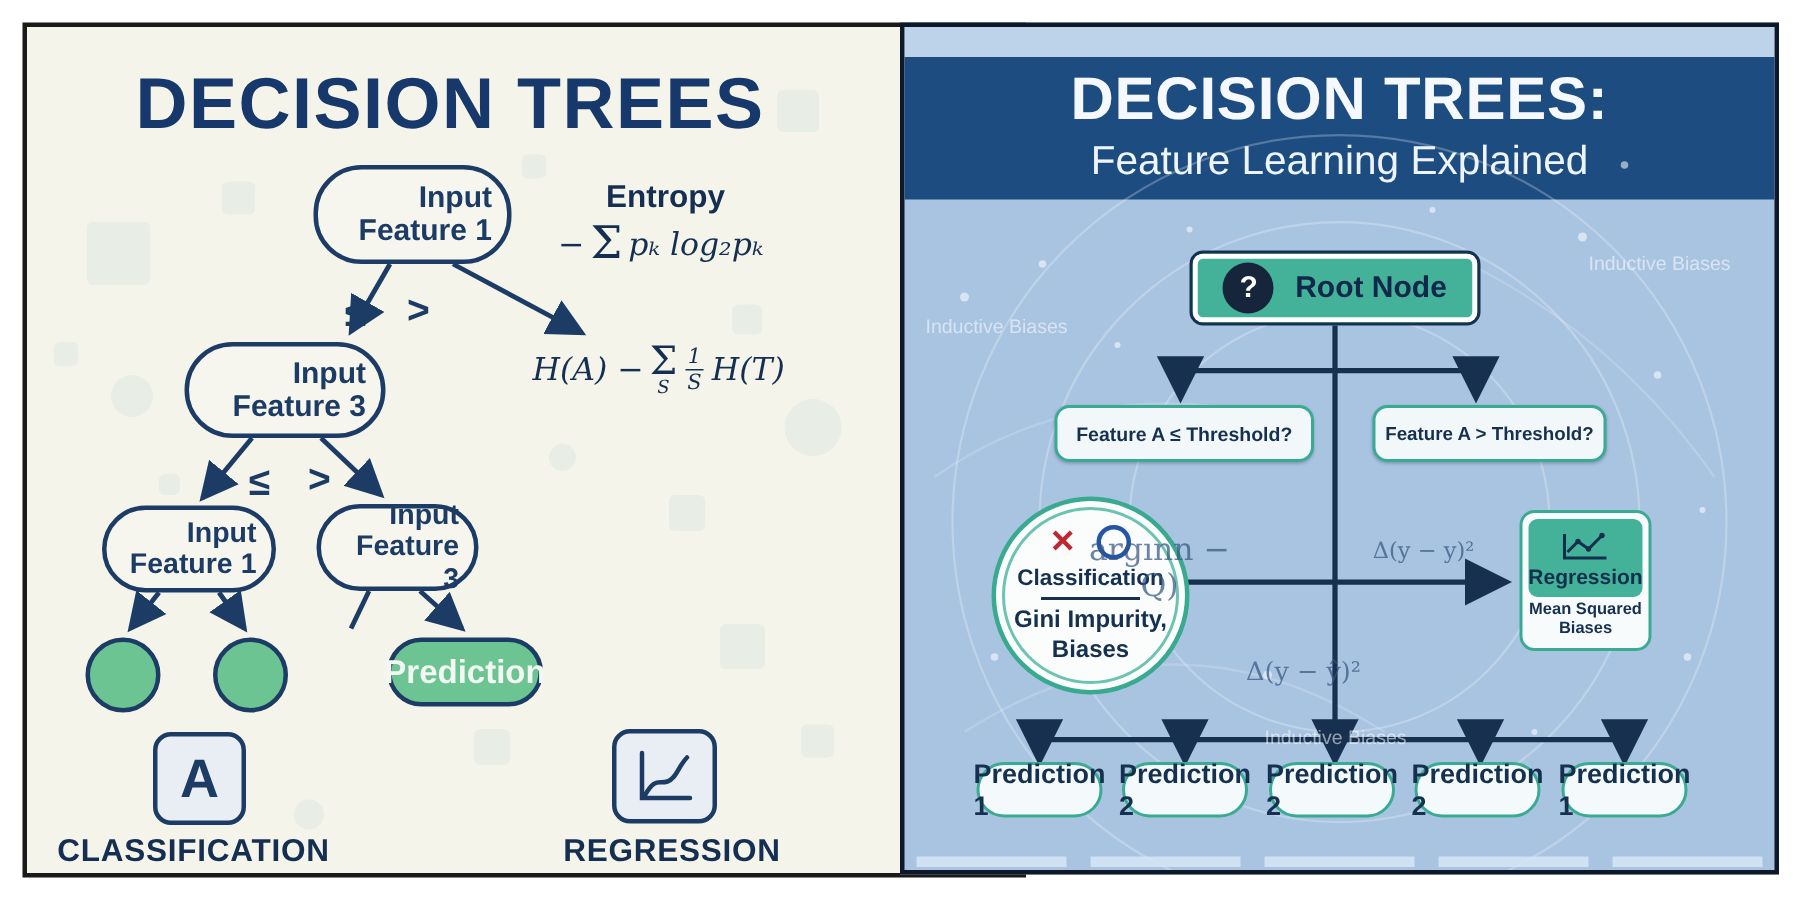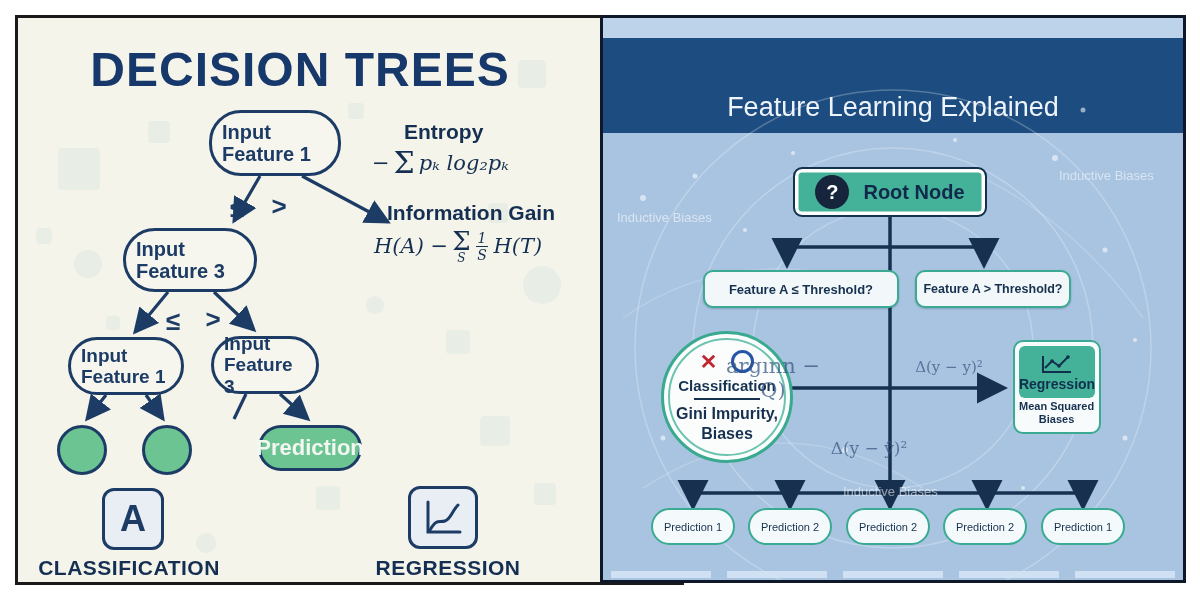--- a/index.html
+++ b/index.html
@@ -7,21 +7,21 @@
          font-family:"Liberation Sans",sans-serif;}
   .panel{position:absolute;box-sizing:border-box;overflow:hidden;}
 
   
   #left-panel{left:15px;top:15px;width:669px;height:570px;background:#f5f4ea;border:3px solid #1a1a1a;}
   .pat{position:absolute;background:#dde8e2;opacity:.55;border-radius:4px;}
   .pat.c{border-radius:50%;}
   #left-title{position:absolute;left:0;top:24px;width:564px;text-align:center;
     font-size:48px;font-weight:800;letter-spacing:1px;color:#17386b;}
   .node{position:absolute;box-sizing:border-box;border:3.5px solid #1c3c66;border-radius:32px;
-    background:#f7f6ee;display:flex;align-items:center;justify-content:center;text-align:left;
+    background:#f7f6ee;display:flex;align-items:center;justify-content:center;text-align:right;
     font-size:20px;font-weight:600;color:#1c3c66;line-height:1.12;padding:4px 10px;}
   .leaf{position:absolute;box-sizing:border-box;width:50px;height:50px;border-radius:50%;
     background:#6dc493;border:3.5px solid #1c3c66;}
   #pred-node{position:absolute;box-sizing:border-box;border:3.5px solid #1c3c66;border-radius:24px;
     background:#6dc493;color:#f3f7f2;font-size:22px;font-weight:600;
     display:flex;align-items:center;justify-content:center;}
   .edge-lab{position:absolute;width:34px;text-align:center;font-size:26px;font-weight:700;color:#1c3c66;}
   .svg-abs{position:absolute;left:0;top:0;}
   .f-head{position:absolute;font-size:21px;font-weight:700;color:#152f52;}
   .f-math{position:absolute;font-family:"DejaVu Serif",serif;font-style:italic;font-size:21px;
@@ -66,27 +66,27 @@
   .o-mark{width:17px;height:17px;border:3px solid #2456a8;border-radius:50%;}
   #class-circle .clab{font-size:15px;font-weight:700;color:#16314f;margin-top:2px;}
   #class-circle .divider{width:66px;height:2px;background:#16314f;margin:4px 0;}
   #class-circle .crit{font-size:16px;font-weight:600;color:#16314f;line-height:1.25;text-align:center;}
   #reg-box{position:absolute;left:410px;top:322px;width:88px;height:94px;box-sizing:border-box;
     background:#f8fbfc;border:2.5px solid #3aab92;border-radius:10px;padding:4px;
     display:flex;flex-direction:column;}
   #reg-box .reg-top{background:#44b199;border-radius:6px;flex:0 0 52px;
     display:flex;flex-direction:column;align-items:center;justify-content:center;}
   #reg-box .reg-lab{font-size:14px;font-weight:700;color:#12304e;margin-top:1px;}
-  #reg-box .reg-err{flex:1;display:flex;align-items:center;justify-content:flex-start;text-align:center;
+  #reg-box .reg-err{flex:1;display:flex;align-items:center;justify-content:center;text-align:center;
     font-size:11px;font-weight:700;color:#16314f;line-height:1.2;}
   .rmath{position:absolute;font-family:"DejaVu Serif",serif;
     color:rgba(52,84,128,.72);text-align:center;}
   .pill{position:absolute;top:490px;width:84px;height:37px;box-sizing:border-box;background:#f4fafb;
     border:2.5px solid #3aab92;border-radius:19px;display:flex;align-items:center;justify-content:center;
-    font-size:11px;font-weight:400;color:#16314f;text-align:right;}
+    font-size:18px;font-weight:700;color:#16314f;}
   .bseg{position:absolute;top:553px;height:7px;width:100px;background:rgba(214,230,244,.85);}
 </style>
 </head>
 <body>
 
 <div class="stage">
 
   <div class="panel" id="left-panel">
 
     <div>
@@ -139,22 +139,21 @@
     <div class="edge-lab" style="left:244px;top:173px;">&gt;</div>
     <div class="edge-lab" style="left:138px;top:288px;">≤</div>
     <div class="edge-lab" style="left:178px;top:286px;">&gt;</div>
 
     <div class="f-head" style="left:386px;top:102px;">Entropy</div>
     <div class="f-math" style="left:354px;top:130px;">
       <span>−</span>
       <span class="sig">Σ</span>
       <span>pₖ log₂pₖ</span>
     </div>
-    <div class="f-head" style="left:369px;top:183px;">Information Gain</div>
-    <div class="f-math" style="left:356px;top:210px;">
+    <div class="f-math" style="left:337px;top:210px;">
       <span>H(A) −</span>
       <span class="sigstack">
         <span class="sig">Σ</span>
         <span class="ssub">S</span>
       </span>
       <span class="frac">
         <span class="num">1</span>
         <span class="den">S</span>
       </span>
       <span>H(T)</span>
@@ -171,20 +170,21 @@
         <path d="M9,32 C16,20 18,25 24,23 C30,21 31,13 37,7" stroke="#1c3c66" stroke-width="3" fill="none" stroke-linecap="round"></path>
       </svg>
     </div>
     <div class="legend-lab" style="left:330px;top:538px;width:200px;">REGRESSION</div>
   </div>
 
   <div class="panel" id="right-panel">
 
     <div id="rp-strip-top"></div>
     <div id="rp-header">
+      <div id="rp-title">DECISION TREES:</div>
       <div id="rp-subtitle">Feature Learning Explained</div>
     </div>
 
     <svg class="svg-abs" width="580" height="562" viewBox="0 0 580 562">
       <g stroke="rgba(255,255,255,0.25)" fill="none" stroke-width="1.5">
         <circle cx="290" cy="330" r="140"></circle>
         <circle cx="290" cy="330" r="200"></circle>
         <circle cx="290" cy="330" r="258"></circle>
         <path d="M40,470 Q180,380 320,470" stroke="rgba(255,255,255,0.18)"></path>
         <path d="M20,300 Q120,230 250,260" stroke="rgba(255,255,255,0.18)"></path>
@@ -228,21 +228,21 @@
 
     <div class="wm" style="left:14px;top:192px;">Inductive Biases</div>
     <div class="wm" style="left:456px;top:150px;">Inductive Biases</div>
     <div class="wm" style="left:240px;top:466px;">Inductive Biases</div>
 
     <div id="root-node">
       <span class="qmark">?</span>
       <span class="rlab">Root Node</span>
     </div>
 
-    <div class="qbox" style="left:100px;top:252px;width:196px;">Feature A ≤ Threshold?</div>
+    <div class="qbox" style="left:100px;top:252px;width:173px;">Feature A ≤ Threshold?</div>
     <div class="qbox" style="left:312px;top:252px;width:156px;font-size:12.5px;">Feature A &gt; Threshold?</div>
 
     <div id="class-circle">
       <div class="inner-ring"></div>
       <div class="marks">
         <span class="x-mark">✕</span>
         <span class="o-mark"></span>
       </div>
       <div class="clab">Classification</div>
       <div class="divider"></div>

